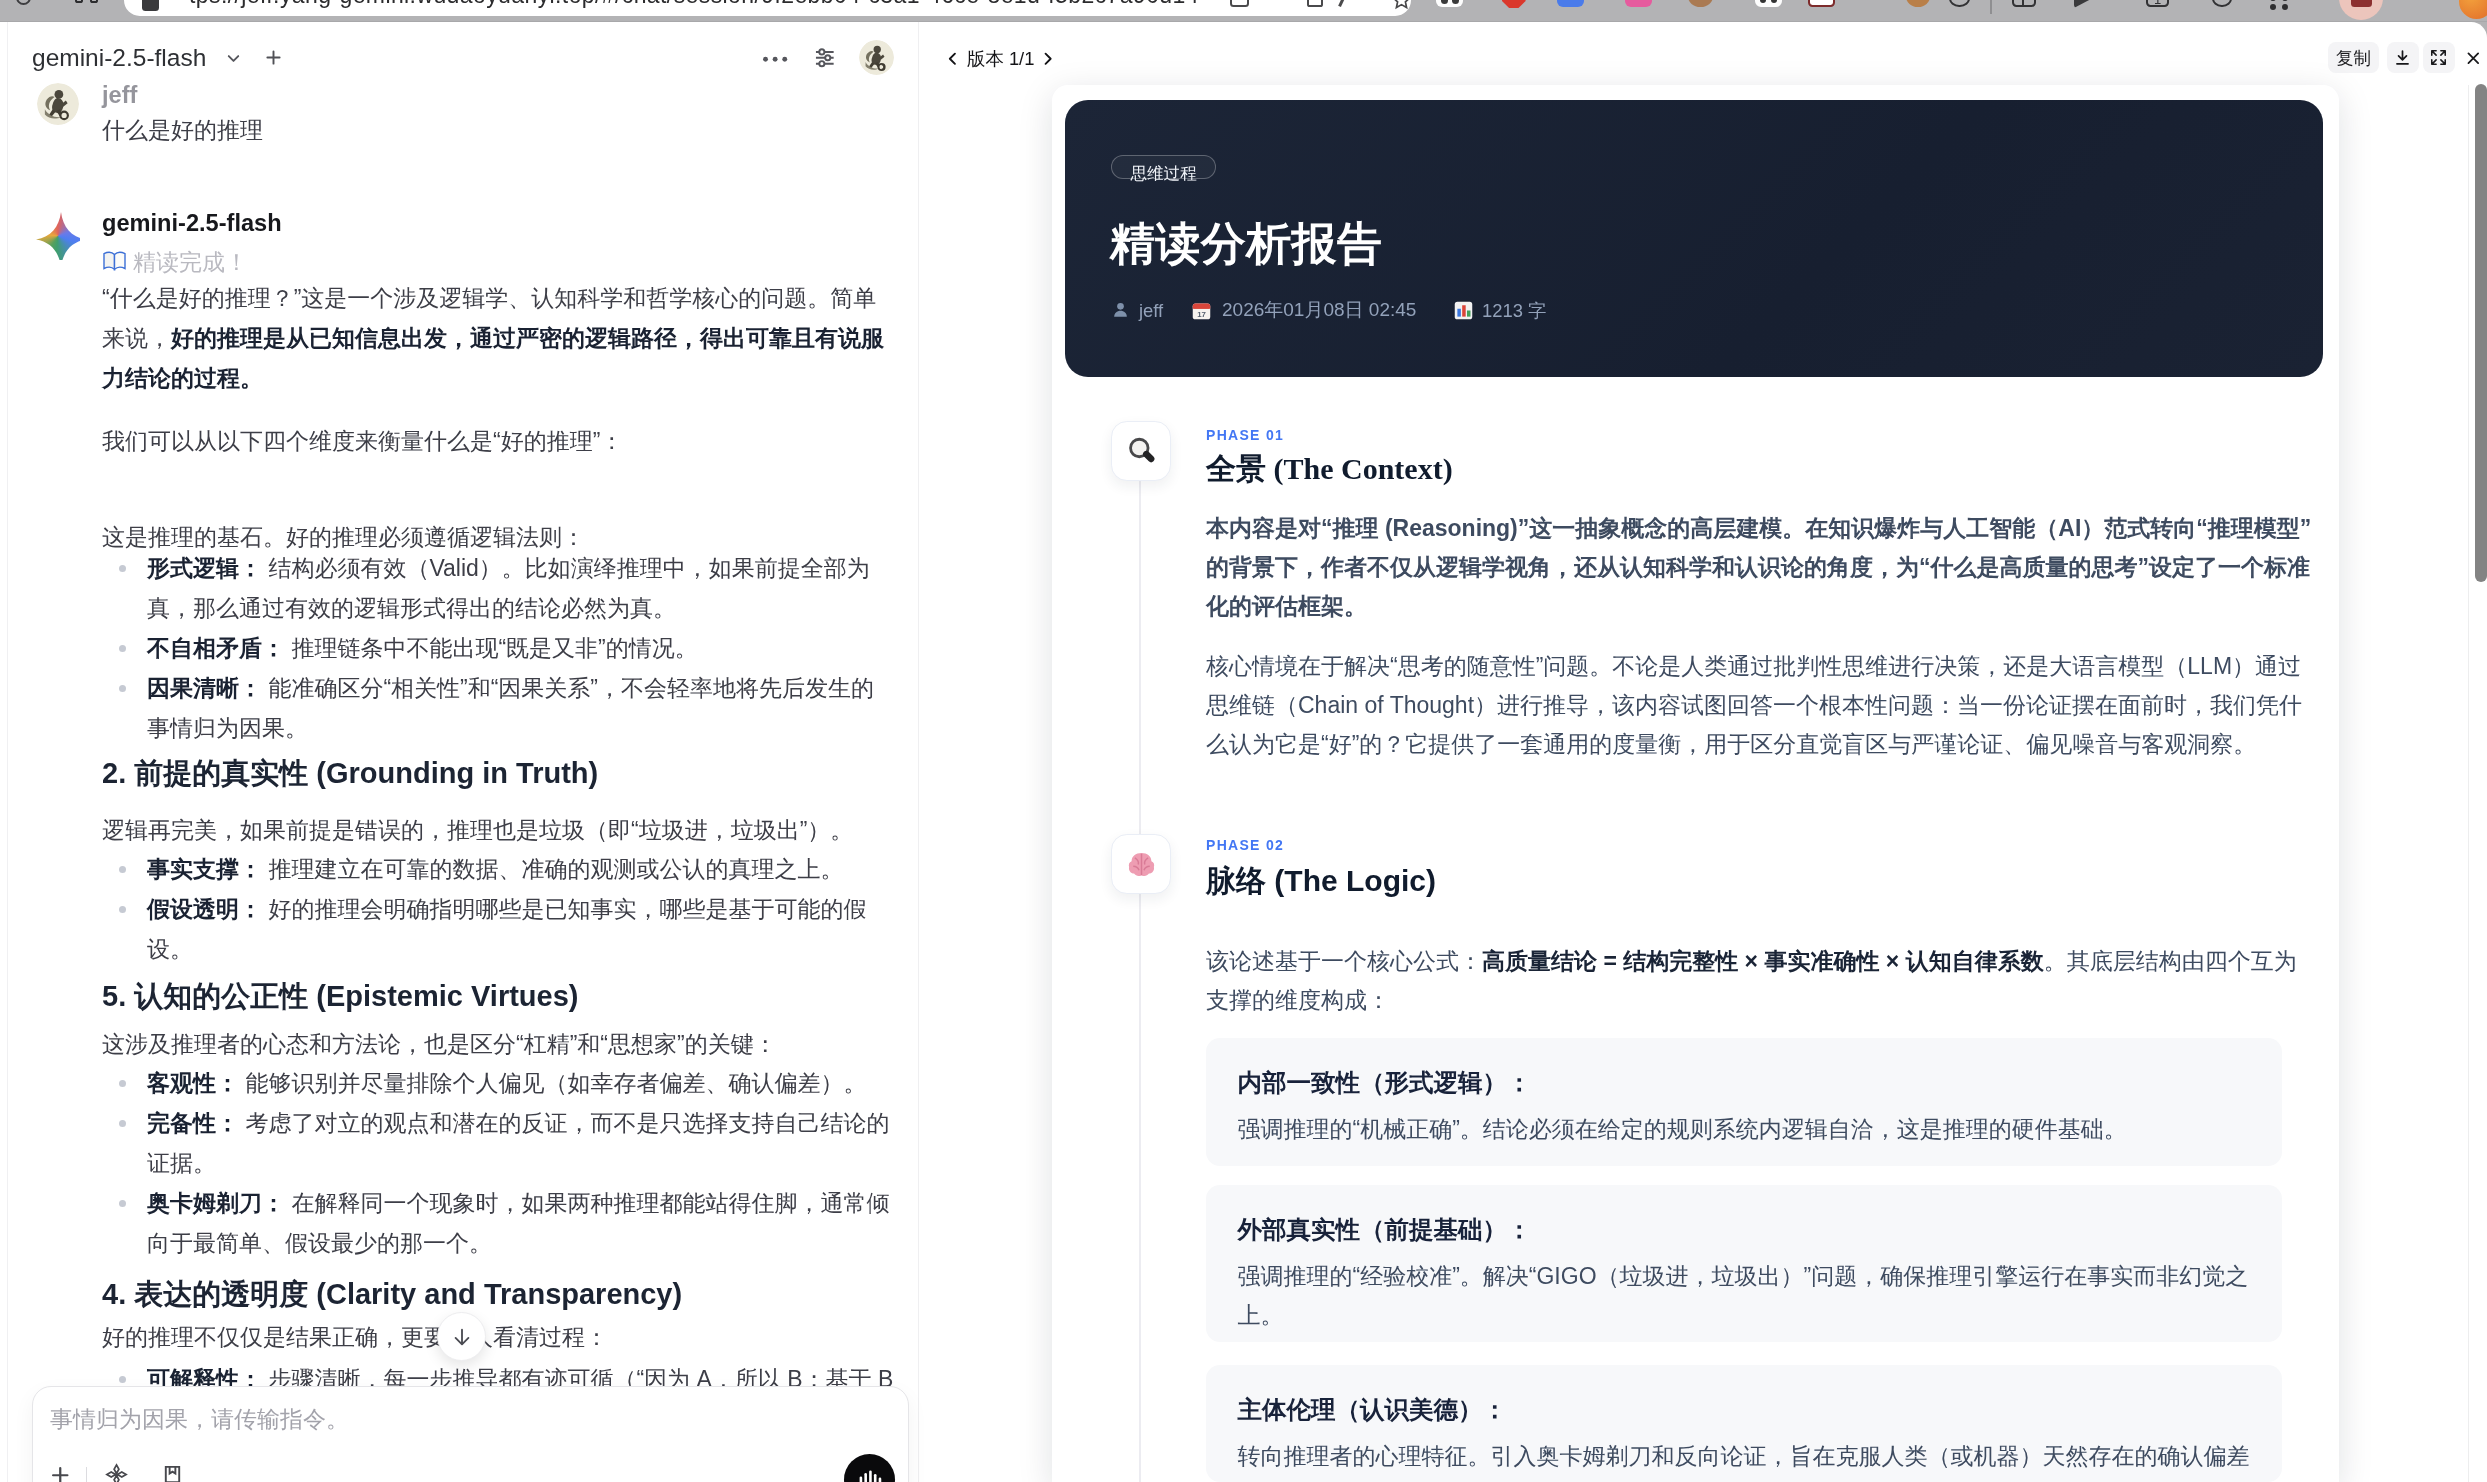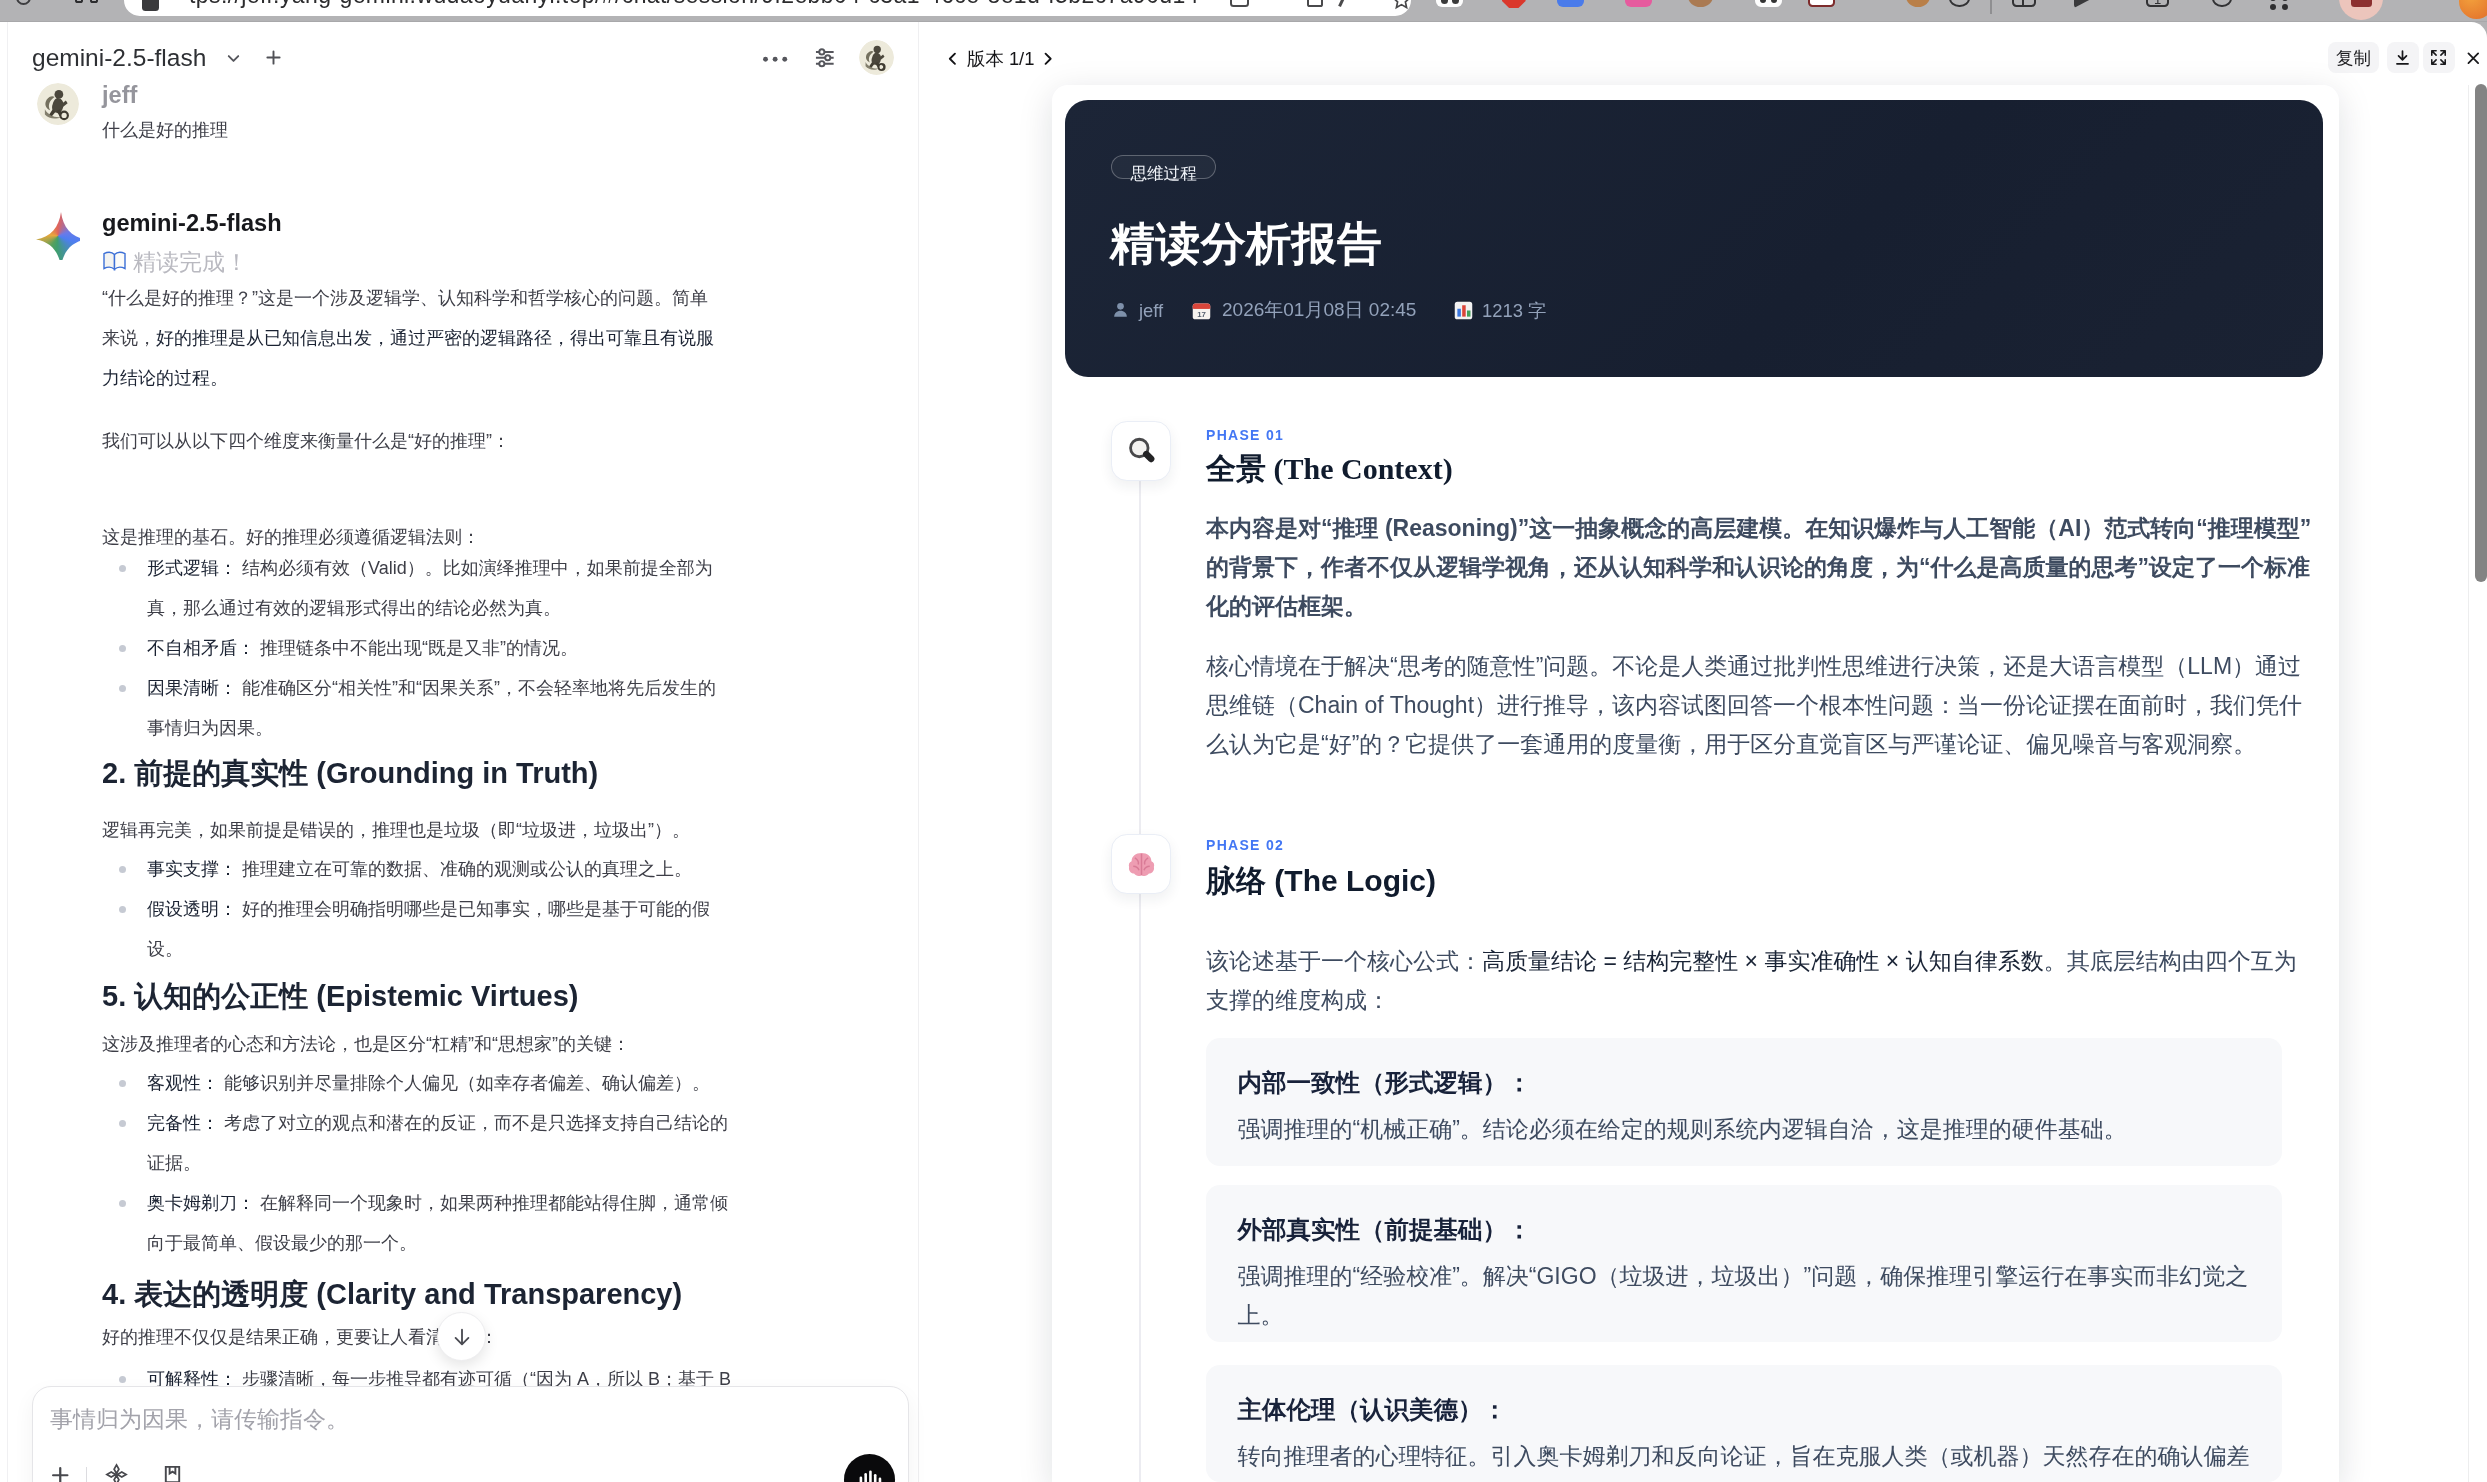--- a/index.html
+++ b/index.html
@@ -1,21 +1,21 @@
 <!DOCTYPE html>
 <html lang="zh" style="font-size:14px"><head>
 <meta charset="utf-8">
 <title>chat</title>
 <style>
 *{margin:0;padding:0;box-sizing:border-box;}
 html,body{width:2487px;height:1483px;overflow:hidden;background:#fff;
   font-family:"Liberation Sans",sans-serif;-webkit-font-smoothing:antialiased;}
 .abs{position:absolute;}
-b,strong{font-weight:400;}
-.chat-p{position:absolute;left:102px;font-size:18px;line-height:40px;color:#3d3e47;white-space:nowrap;font-weight:500;}
+b,strong{font-weight:700;}
+.chat-p{position:absolute;left:102px;font-size:23px;line-height:40px;color:#3d3e47;white-space:nowrap;font-weight:500;}
 .chat-p b{color:#1a2232;}
 .chat-h{position:absolute;left:102px;font-size:29px;line-height:39px;font-weight:700;color:#1c2433;white-space:nowrap;}
 .chat-li{position:relative;padding-left:45px;white-space:nowrap;}
 .chat-li .dot{position:absolute;left:16.6px;top:16.6px;width:7.9px;height:7.9px;border-radius:50%;background:#c6cad3;}
 .chat-li b{color:#1a2232;}
 .rp-p{position:absolute;left:1206px;font-size:23px;line-height:39px;color:#3e4b60;white-space:nowrap;font-weight:500;}
 .rp-p b{color:#1a2436;}
 .phase-label{position:absolute;left:1206px;font-size:14px;line-height:23px;font-weight:700;letter-spacing:1.3px;color:#4377f4;text-align:right;}
 .phase-title{position:absolute;left:1206px;font-size:30px;line-height:40px;font-weight:700;color:#101b2d;white-space:nowrap;}
 .icon-box{position:absolute;left:1111px;width:60px;height:60px;background:#fff;border:1.8px solid #eaeef6;border-radius:15.8px;

